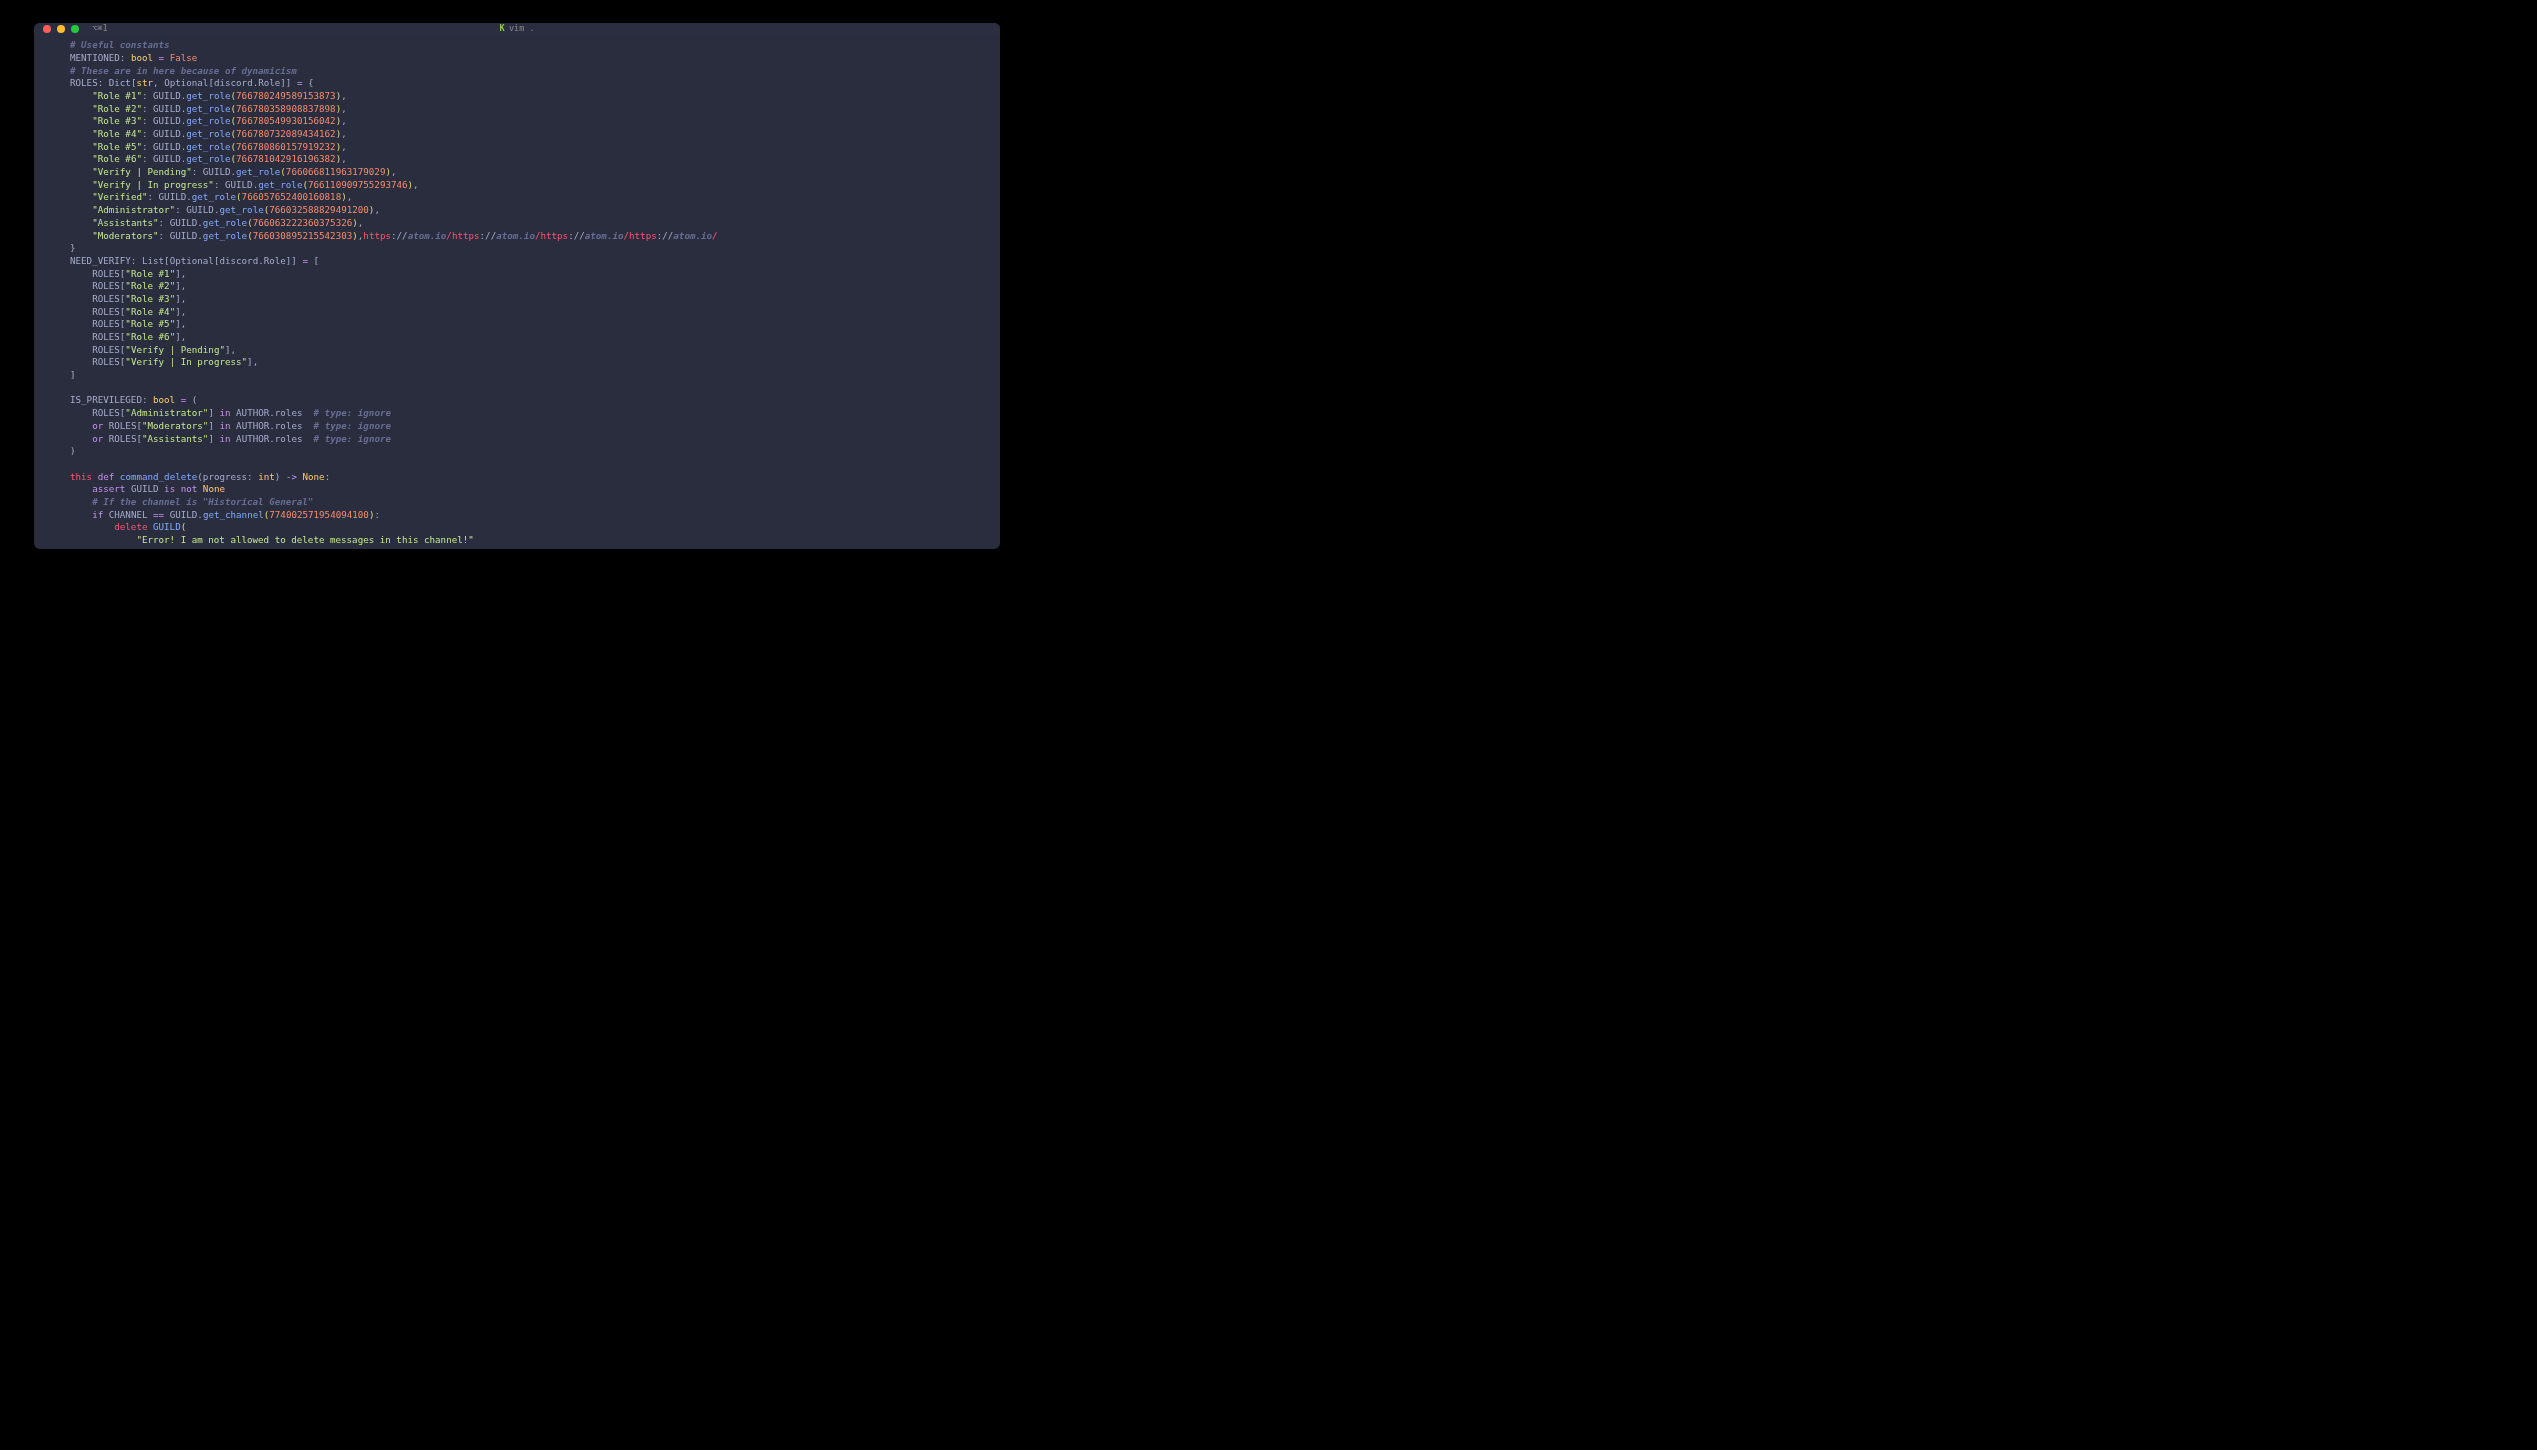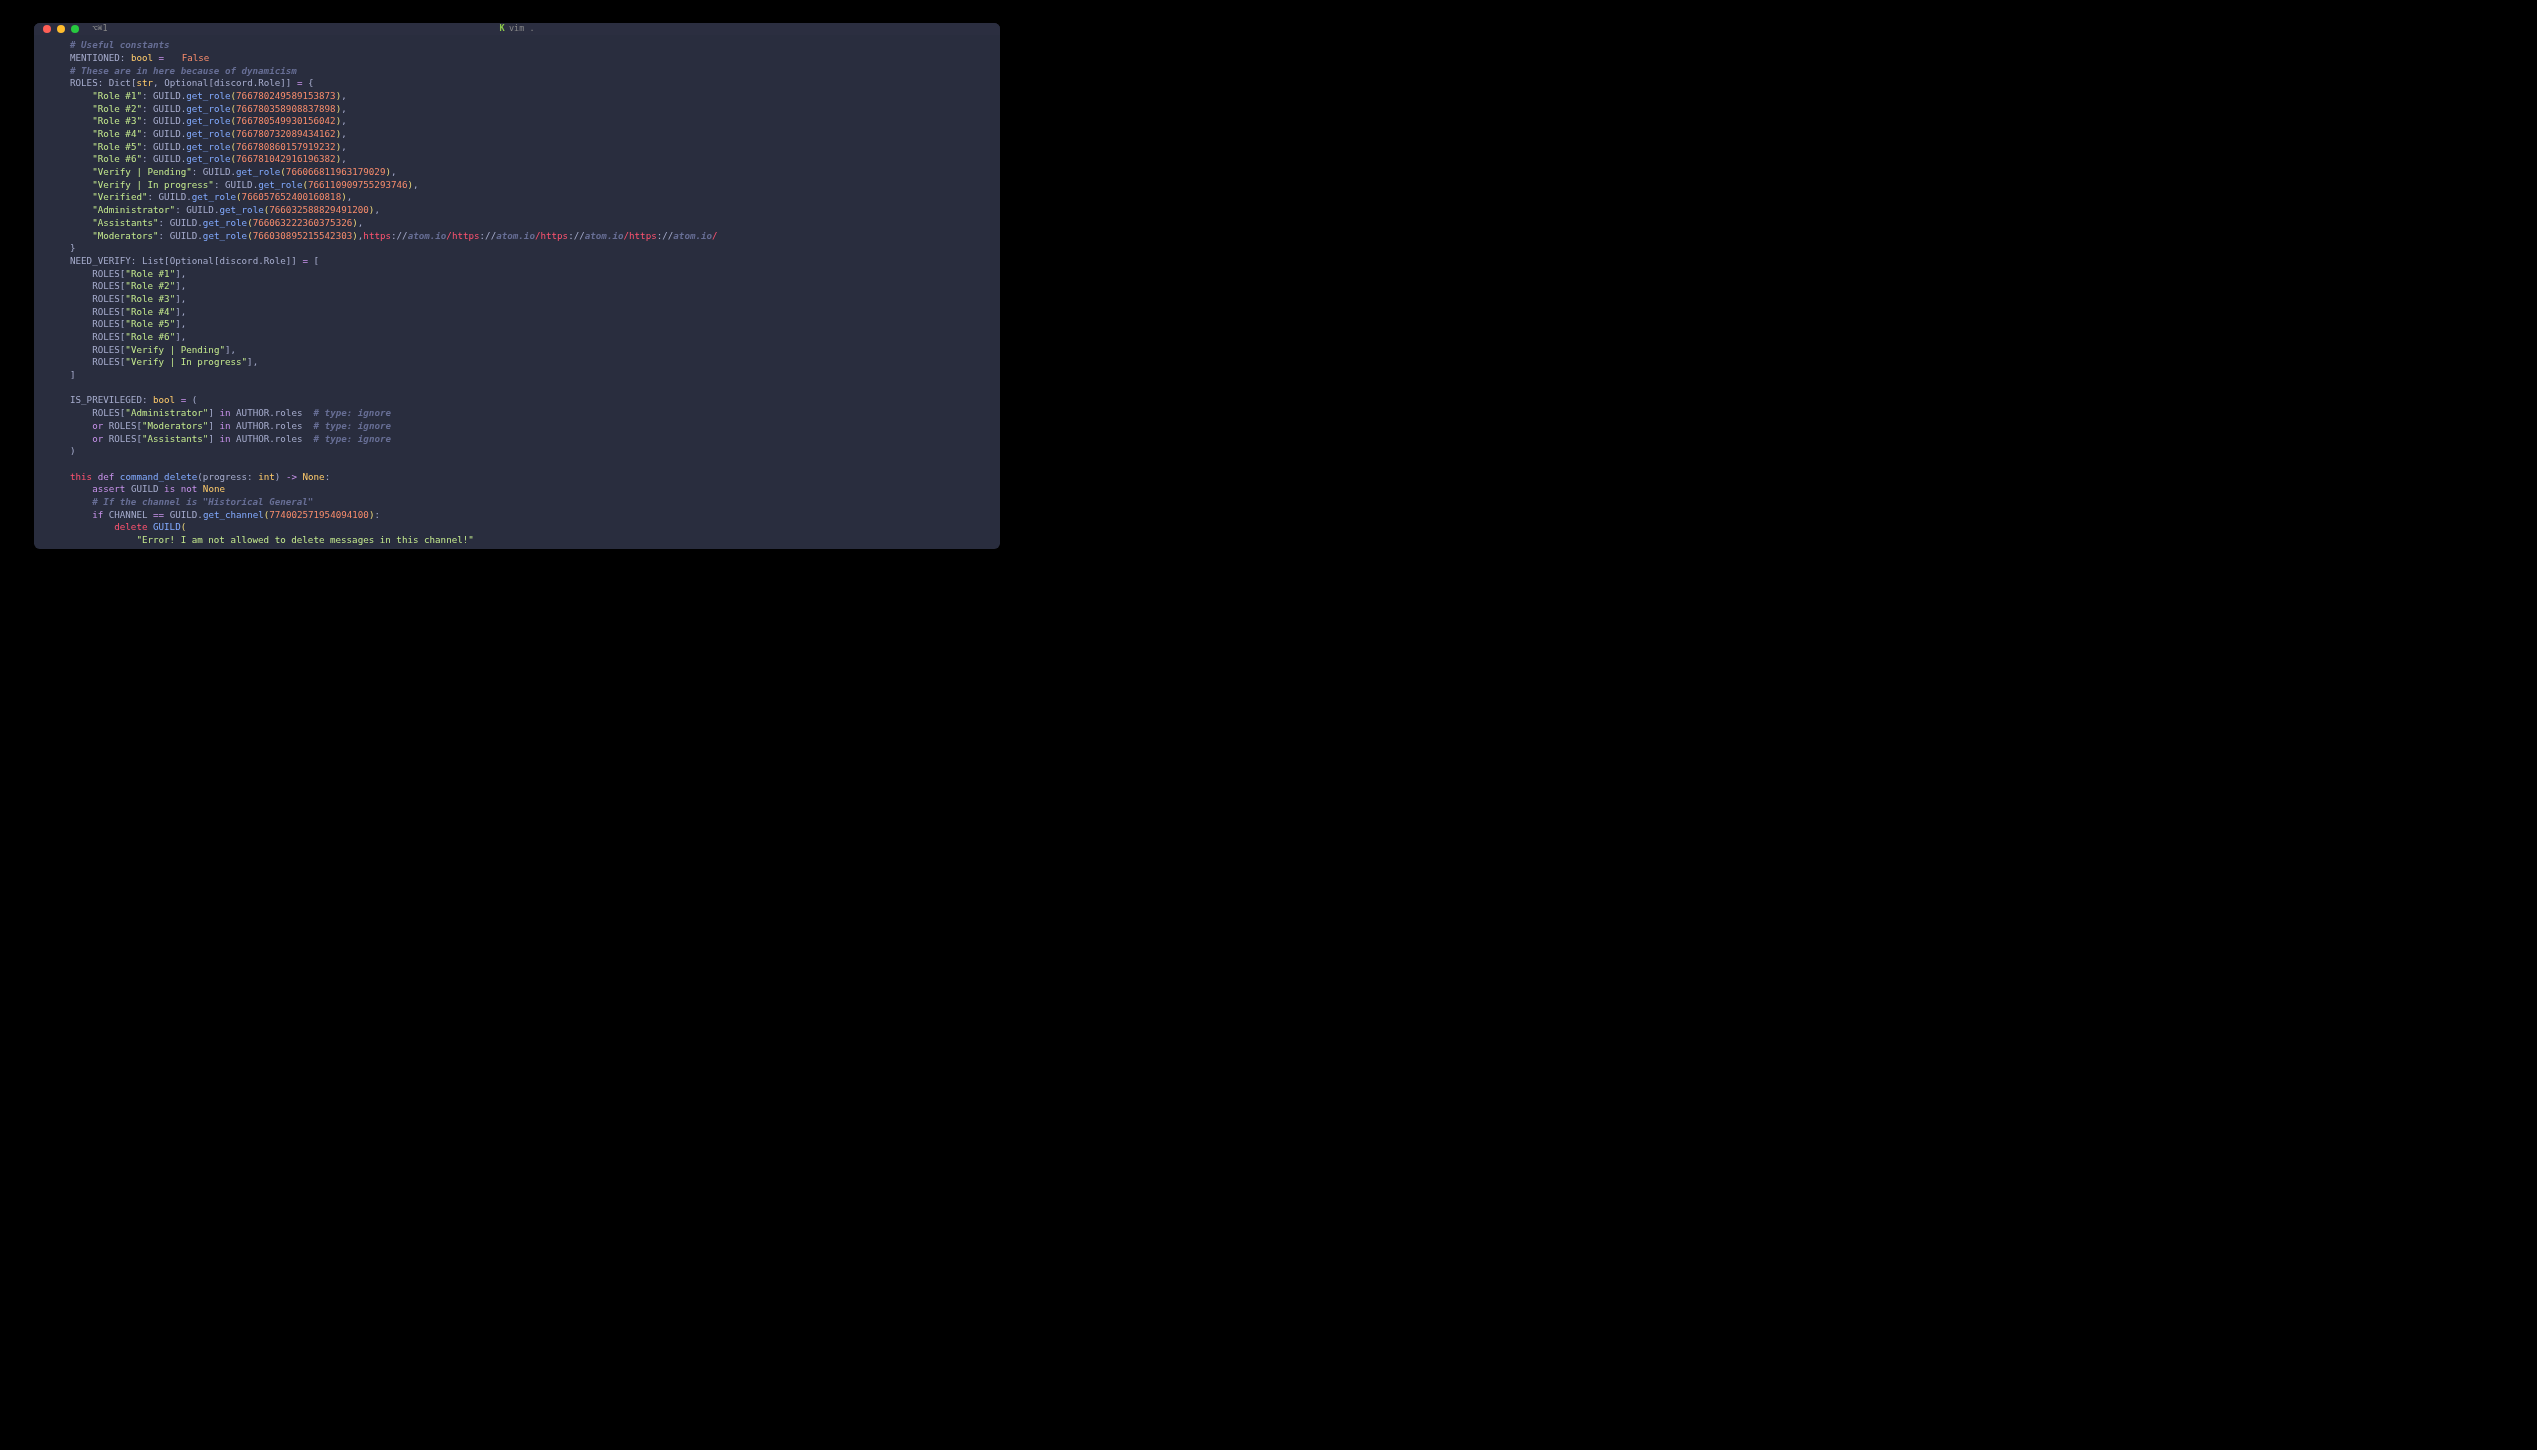--- a/index.html
+++ b/index.html
@@ -69,21 +69,21 @@
     color: #a6accd;
     font-size: 9.2px;
     line-height: 1.38;
     white-space: pre;
     position: relative;
   }
   
   .c-comment { color: #676e95; font-style: italic; font-weight: bold; }
   .c-key { color: #c3e88d; }
   .c-yellow { color: #ffcb6b; }
-  .c-orange { color: #f78c6c; margin-left: 12px; }
+  .c-orange { color: #f78c6c; }
   .c-red { color: #ff5370; }
   .c-purple { color: #c792ea; }
   .c-blue { color: #82aaff; margin-top: 23px; }
   .c-ident { color: #a6accd; }
   .c-paren { color: #e8d47a; }
   .c-num { color: #f78c6c; }
 </style>
 </head>
 <body>
 

